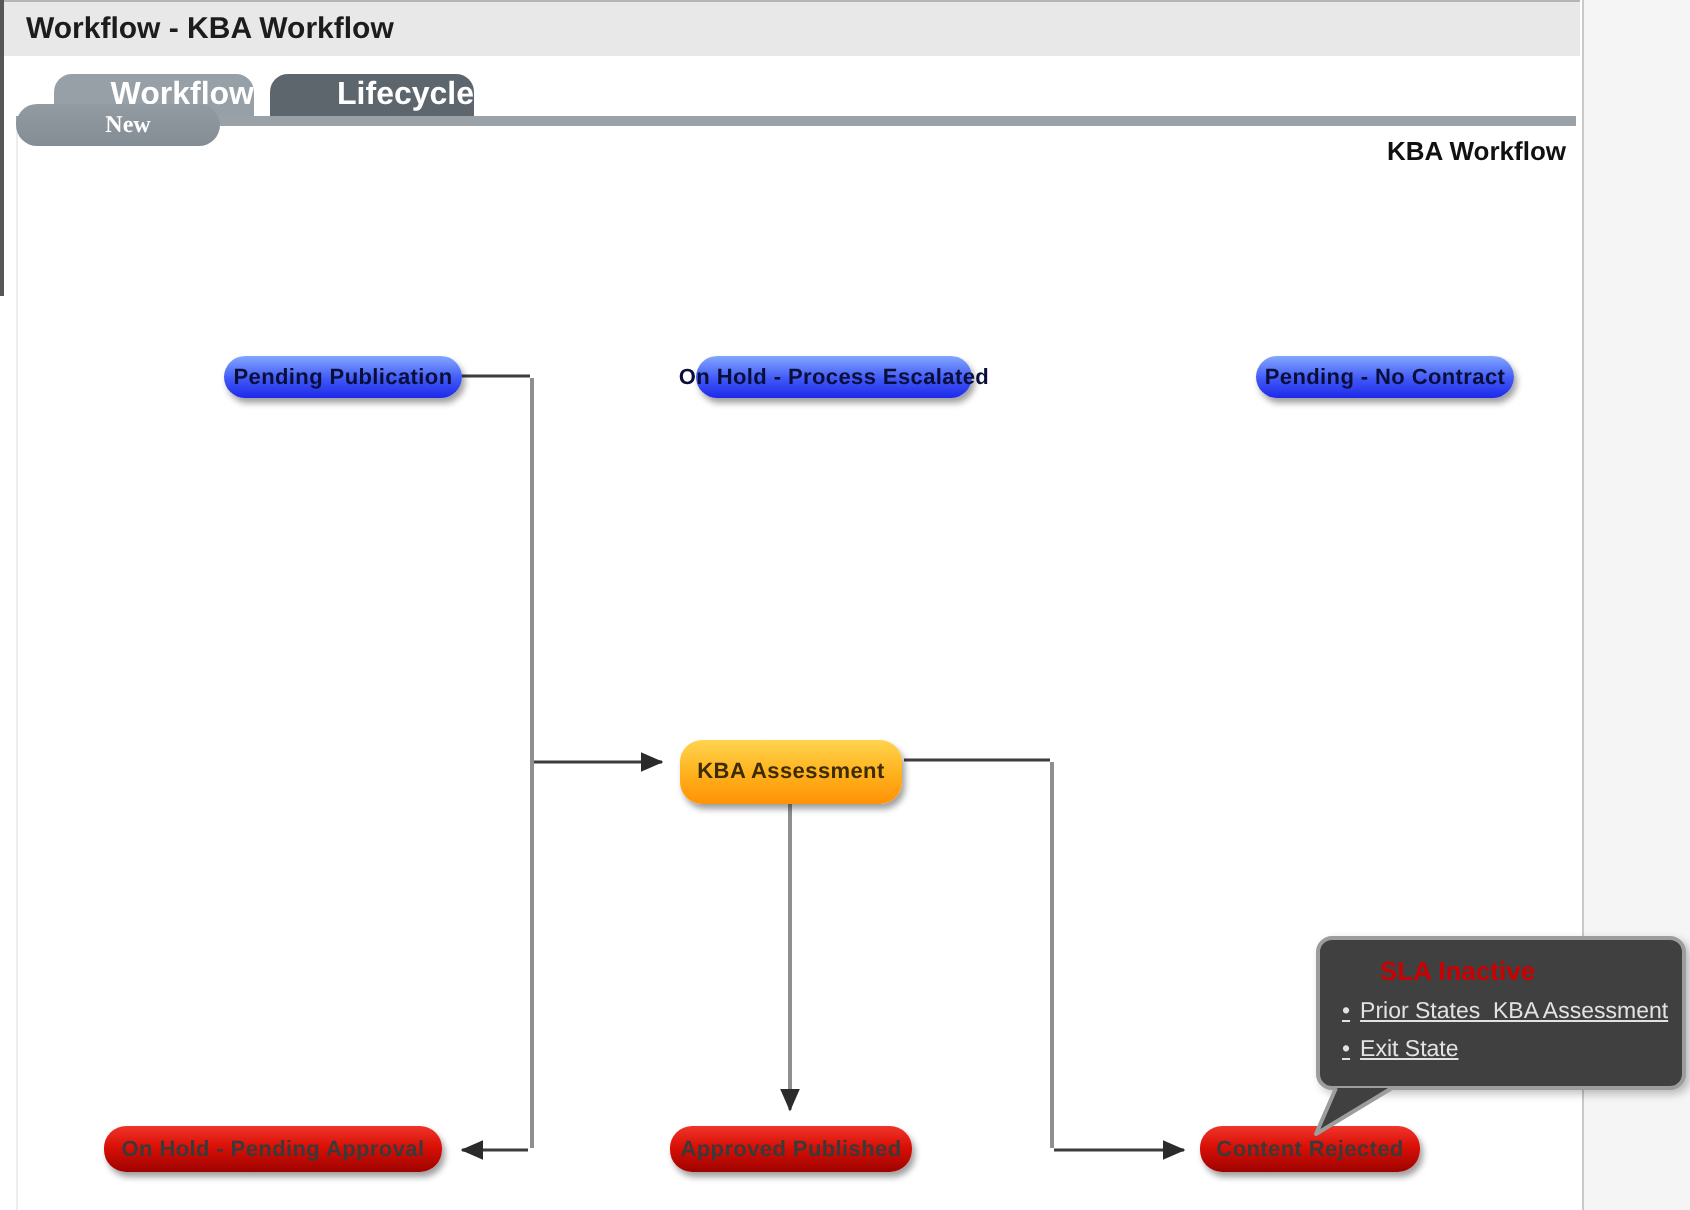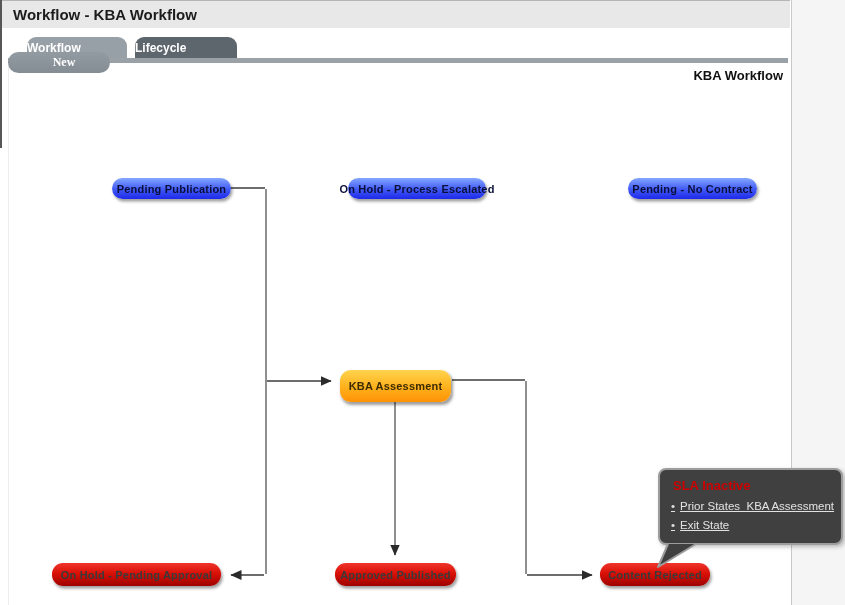--- a/index.html
+++ b/index.html
@@ -20,21 +20,21 @@
     display:block;padding:5px 0 0 13px;font-size:15px;font-weight:bold;color:#1c1c1c;
   }
   .right-strip{
     left:791px;top:0;width:54px;height:605px;background:#f5f5f5;
     border-left:1px solid #c9c9c9;z-index:2;
   }
 
   
   .tab{
     top:37px;height:21px;border-radius:9px 9px 0 0;z-index:3;
-    color:#ffffff;font-size:12px;font-weight:bold;text-align:left;line-height:22px;
+    color:#ffffff;font-size:16px;font-weight:bold;text-align:right;line-height:22px;
     cursor:default;
   }
   .tab-workflow{left:27px;width:100px;background:#97a0a7;}
   .tab-lifecycle{left:135px;width:102px;background:#5d656d;}
   .tabbar-rule{left:8px;top:58px;width:780px;height:5px;background:#9aa1a7;z-index:3;}
 
   .new-btn{
     left:8px;top:52px;width:102px;height:21px;border:none;border-radius:11px;
     background:linear-gradient(#939ba2,#858d94);color:#ffffff;
     font-family:Liberation Serif, serif;font-size:12px;font-weight:bold;z-index:3;cursor:default;padding-left:16px;
@@ -70,21 +70,21 @@
     color:#3a3a3a;height:23px;
   }
 
   
   .sla-tooltip{
     left:658px;top:468px;width:181px;height:73px;
     background:#404040;border:2px solid #9d9d9d;border-radius:8px;
     z-index:6;box-shadow:2px 2px 4px rgba(0,0,0,.25);
   }
   .sla-title{
-    margin:8px 0 7px 13px;font-size:13px;font-weight:bold;color:#cc0000;
+    margin:8px 0 7px 30px;font-size:13px;font-weight:bold;color:#cc0000;
   }
   .sla-item{
     margin:0 0 7px 11px;font-size:11.5px;color:#e2e2e2;white-space:pre-wrap;text-decoration:underline;
   }
   .sla-item .bullet{margin-right:5px;}
   .tooltip-tail{left:650px;top:540px;width:60px;height:32px;z-index:7;}
 </style>
 </head>
 <body>
 

